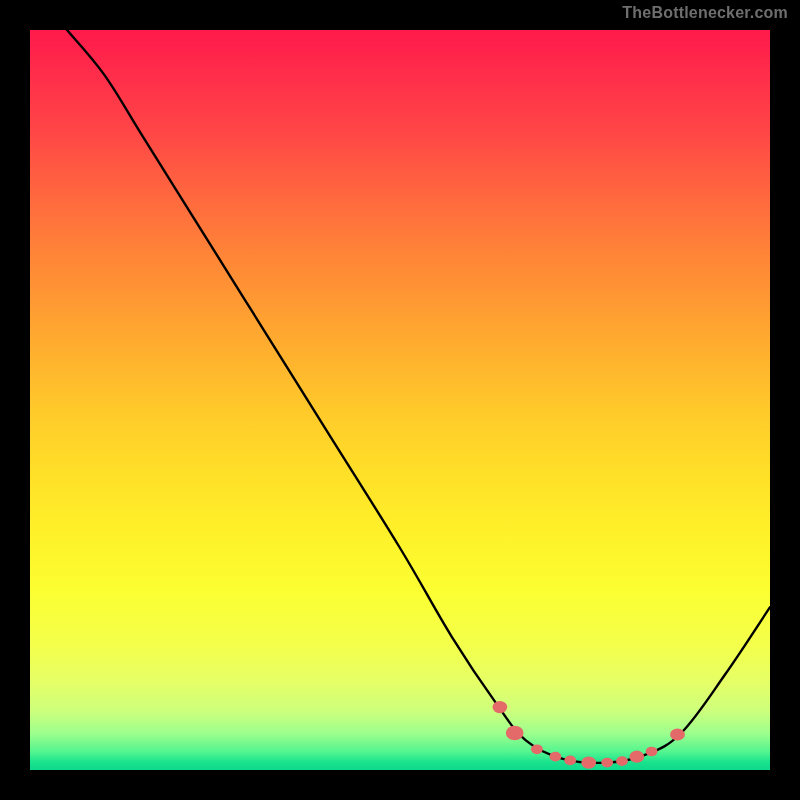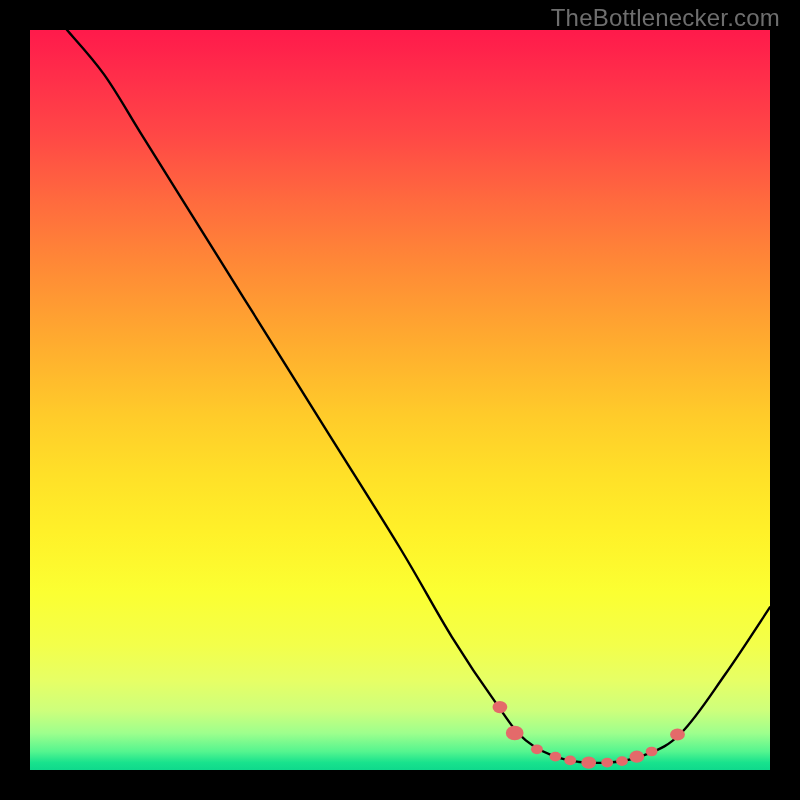--- a/index.html
+++ b/index.html
@@ -12,24 +12,24 @@
   }
   .container {
     position: relative;
     width: 800px;
     height: 800px;
     background: #000;
   }
   .watermark {
     position: absolute;
     top: 4px;
-    right: 20px;
+    right: 12px;
     font-family: Arial, Helvetica, sans-serif;
-    font-size: 24px;
-    font-weight: 400;
+    font-size: 16px;
+    font-weight: 700;
     color: #6e6e6e;
     z-index: 30;
     letter-spacing: 0.2px;
   }
   .plot-area {
     position: absolute;
     left: 30px;
     top: 30px;
     width: 740px;
     height: 740px;

